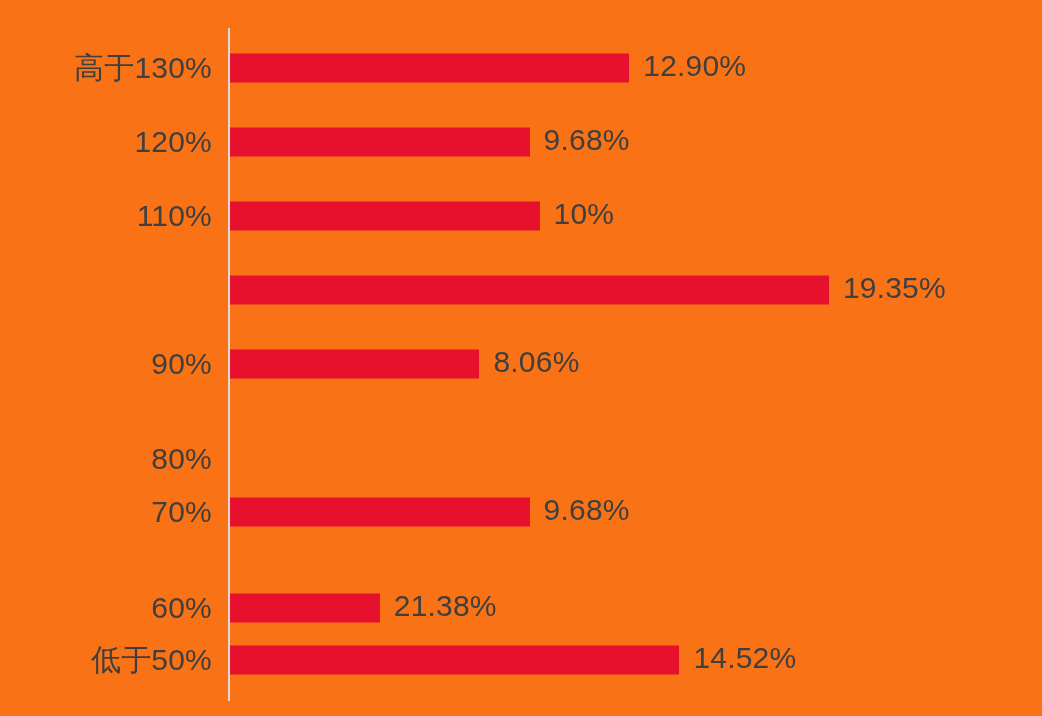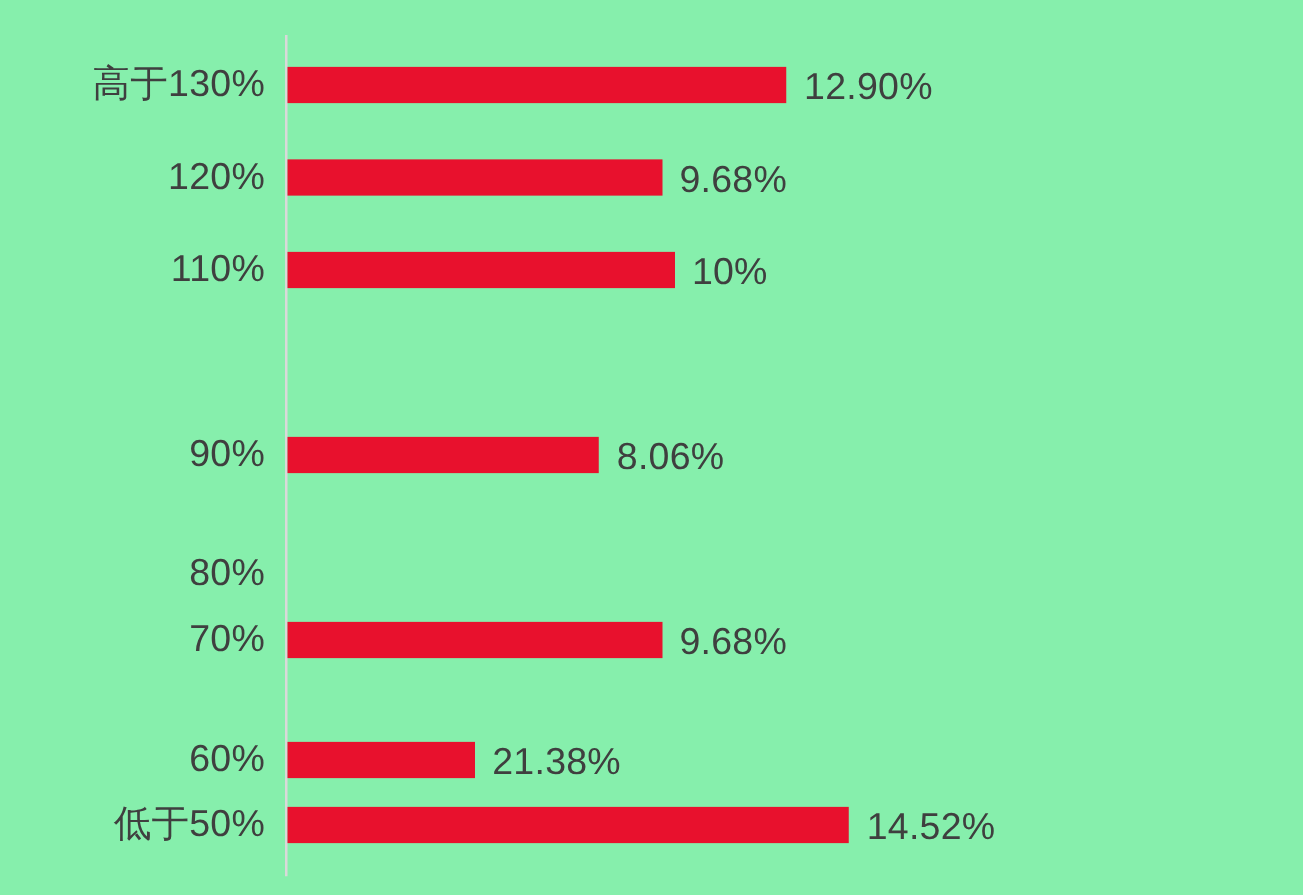--- a/index.html
+++ b/index.html
@@ -9,21 +9,21 @@
     height: 716px;
     background: #ffffff;
     font-family: "Liberation Sans", "DejaVu Sans", sans-serif;
     overflow: hidden;
   }
 
   #chart-root {
     position: relative;
     width: 1042px;
     height: 716px;
-    background: #86efac;
+    background: #f97316;
   }
 
   
   #plot-area {
     position: absolute;
     left: 0;
     top: 0;
     width: 1042px;
     height: 716px;
   }
@@ -60,21 +60,21 @@
     white-space: nowrap;
   }
 
   .bar-track {
     position: absolute;
     left: 230px;
     top: 50%;
     transform: translateY(-50%);
     height: 29px;
     display: flex;
-    align-items: flex-start;
+    align-items: flex-end;
   }
 
   .bar-rect {
     height: 29px;
     background: #e8112d;
     flex: 0 0 auto;
   }
 
   .bar-value-label {
     font-size: 30px;
@@ -110,20 +110,24 @@
           </div>
         </div>
         <div class="bar-row" style="top: 179px;">
           <div class="category-label">110%</div>
           <div class="bar-track">
             <div class="bar-rect" style="width: 309.5px; background: rgb(232, 17, 45);"></div>
             <div class="bar-value-label">10%</div>
           </div>
         </div>
         <div class="bar-row" style="top: 253px;">
+          <div class="bar-track">
+            <div class="bar-rect" style="width: 598.883px; background: rgb(232, 17, 45);"></div>
+            <div class="bar-value-label">19.35%</div>
+          </div>
         </div>
         <div class="bar-row" style="top: 327px;">
           <div class="category-label">90%</div>
           <div class="bar-track">
             <div class="bar-rect" style="width: 249.457px; background: rgb(232, 17, 45);"></div>
             <div class="bar-value-label">8.06%</div>
           </div>
         </div>
         <div class="bar-row" style="top: 422px;">
           <div class="category-label">80%</div>

